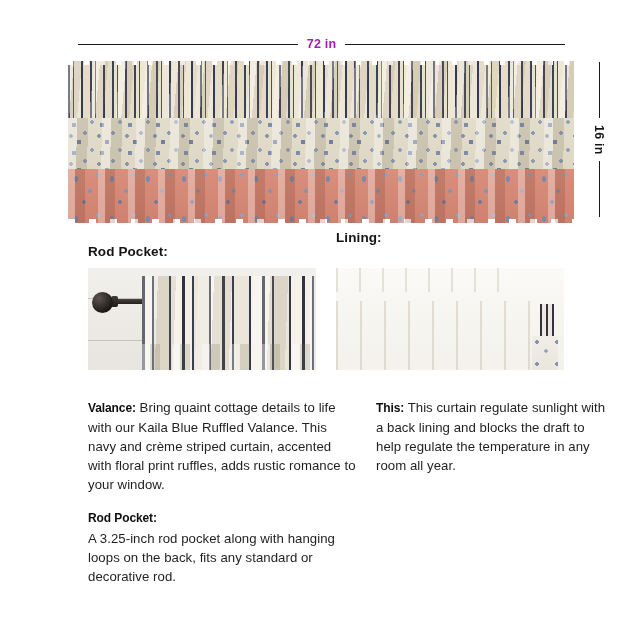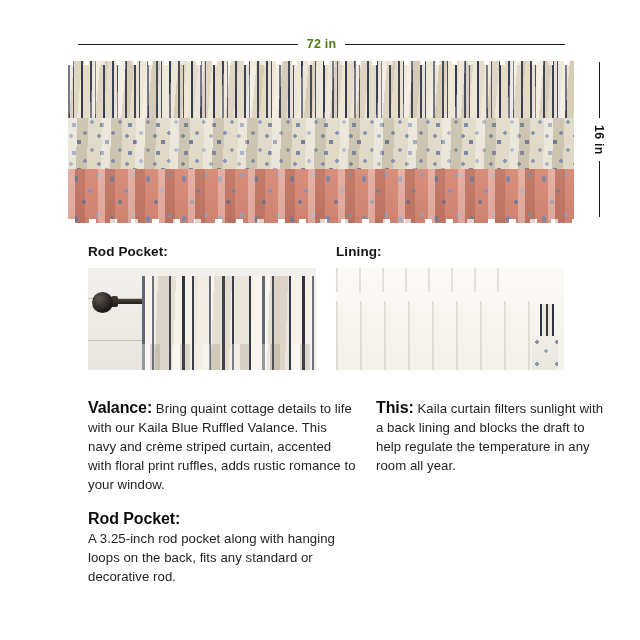--- a/index.html
+++ b/index.html
@@ -33,21 +33,21 @@
     gap: 0;
   }
   .dim-line {
     flex: 1 1 auto;
     height: 1px;
     background: #1a1a1a;
   }
   .dim-top-label {
     font-size: 12.5px;
     font-weight: bold;
-    color: #4d7c0f;
+    color: #a21caf;
     padding: 0 9px;
     letter-spacing: 0.2px;
     white-space: nowrap;
     line-height: 1;
   }
 
   .dim-right {
     position: absolute;
     left: 588px;
     top: 62px;
@@ -186,21 +186,21 @@
   
   .detail-head {
     position: absolute;
     font-size: 13.5px;
     font-weight: bold;
     color: #141414;
     line-height: 1;
     letter-spacing: 0.1px;
   }
   .detail-head.left  { left: 88px;  top: 245px; }
-  .detail-head.right { left: 336px; top: 245px; }
+  .detail-head.right { left: 336px; top: 231px; }
 
   
   .photo {
     position: absolute;
     top: 268px;
     width: 228px;
     height: 102px;
     overflow: hidden;
   }
   .photo.left  { left: 88px; }
@@ -346,21 +346,21 @@
   
   .copy {
     position: absolute;
     font-size: 13.2px;
     line-height: 19px;
     color: #1f1f1f;
     letter-spacing: 0.05px;
   }
   .copy b {
     font-weight: bold;
-    font-size: 16px;
+    font-size: 12px;
     color: #0d0d0d;
     letter-spacing: -0.1px;
   }
   .copy .headline-block {
     display: block;
     margin-bottom: 1px;
   }
 
   .copy.c1 { left: 88px;  top: 398px; width: 268px; }
   .copy.c2 { left: 376px; top: 398px; width: 230px; }
@@ -414,21 +414,21 @@
     <div class="lining-weave"></div>
     <div class="lining-edge-stripe"></div>
     <div class="lining-edge-floral"></div>
   </div>
 
   <div class="copy c1">
     <b>Valance:</b><span> Bring quaint cottage details to life with our Kaila Blue Ruffled Valance. This navy and crème striped curtain, accented with floral print ruffles, adds rustic romance to your window.</span>
   </div>
 
   <div class="copy c2">
-    <b>This:</b><span> Kaila curtain filters sunlight with a back lining and blocks the draft to help regulate the temperature in any room all year.</span>
+    <b>This:</b><span> This curtain regulate sunlight with a back lining and blocks the draft to help regulate the temperature in any room all year.</span>
   </div>
 
   <div class="copy c3">
     <b class="headline-block">Rod Pocket:</b><span>A 3.25-inch rod pocket along with hanging loops on the back, fits any standard or decorative rod.</span>
   </div>
 
 
 </div>
 
 </body></html>

